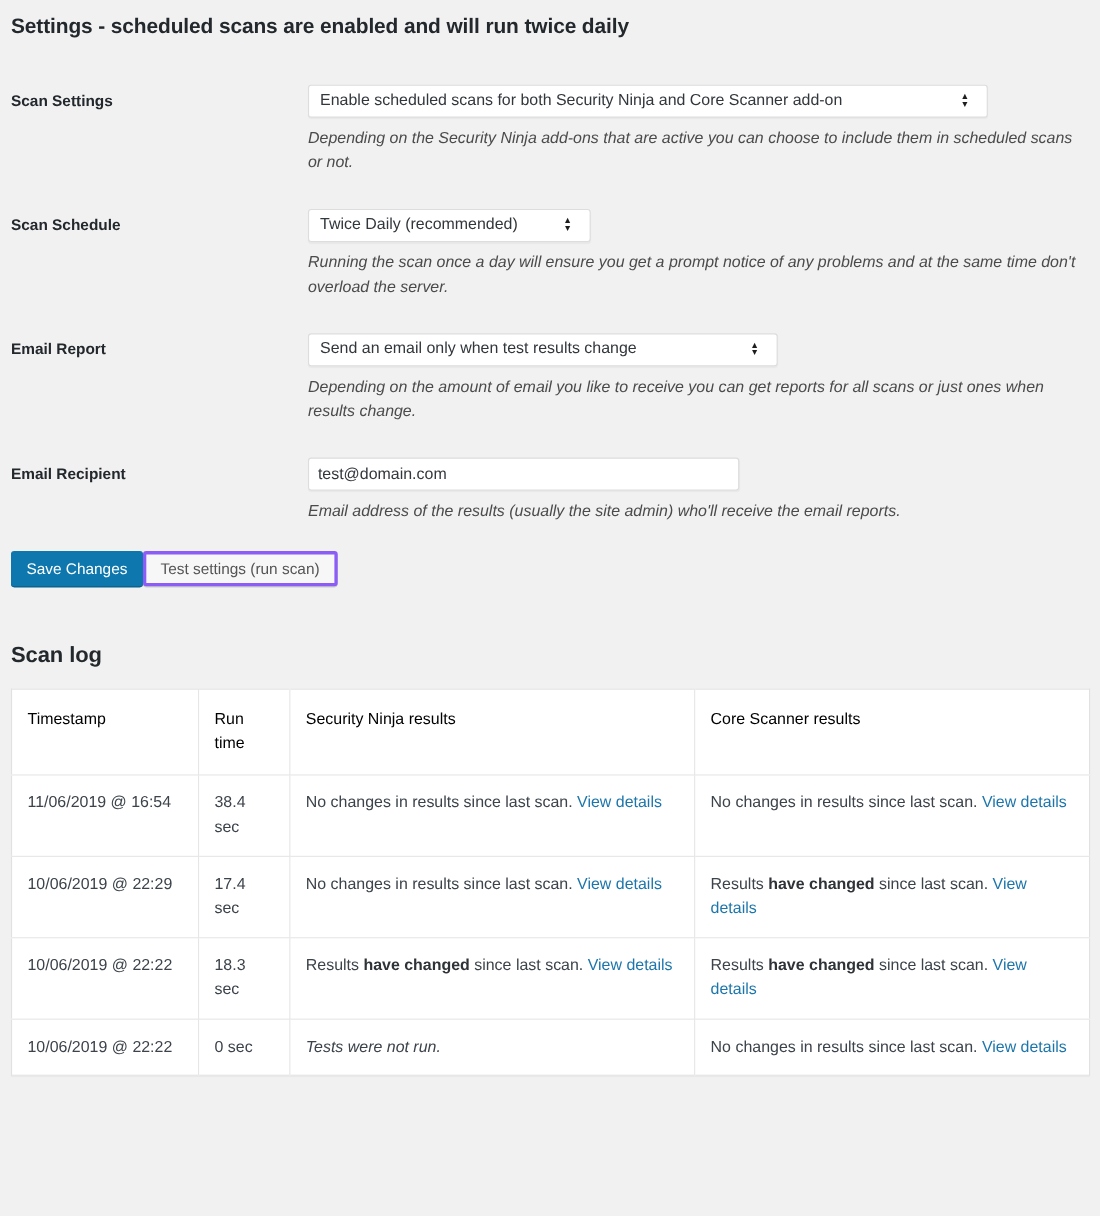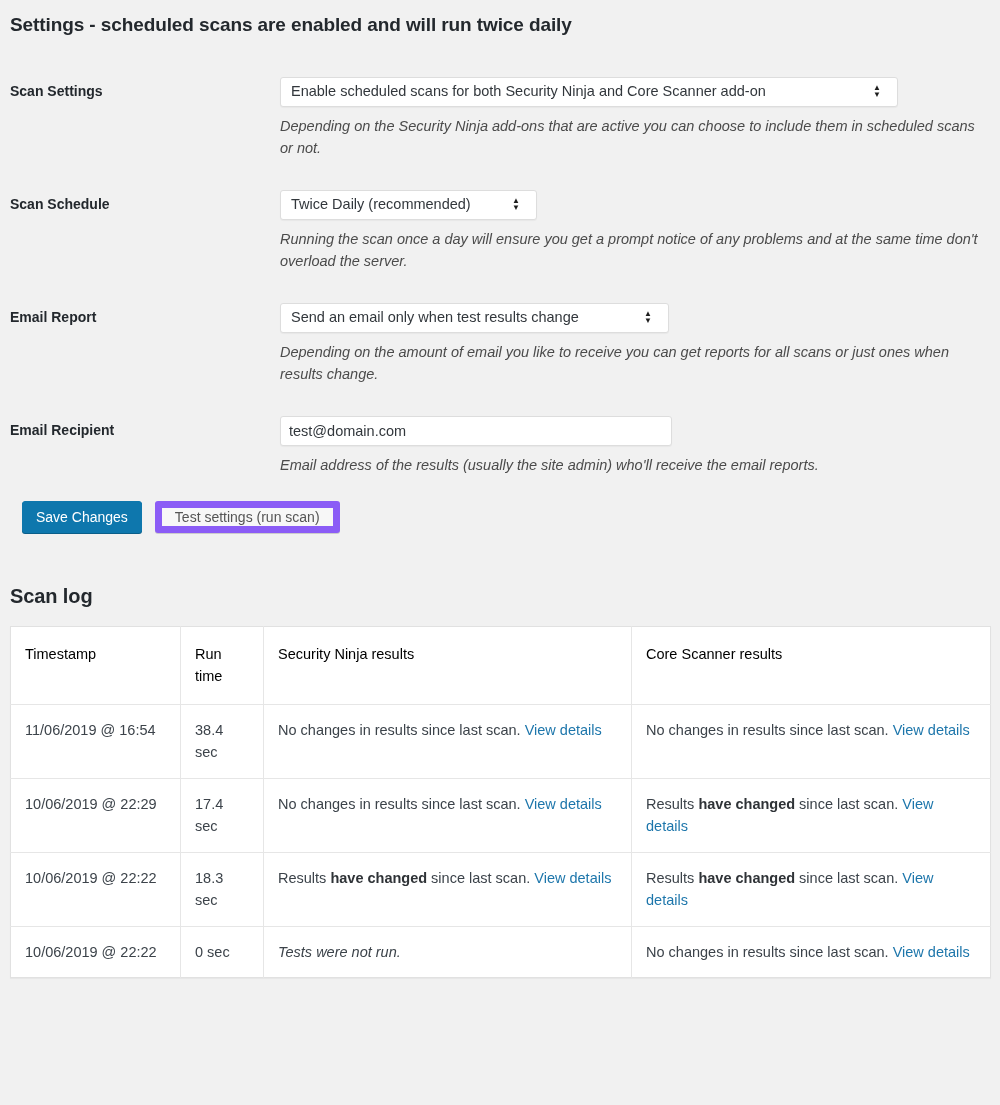--- a/index.html
+++ b/index.html
@@ -68,21 +68,21 @@
     flex-direction: column;
     line-height: 0;
     font-size: 8px;
     color: #1d1d1d;
     transform: translateY(-1px);
   }
   .sel .sel-arrows span { display: block; line-height: 7px; }
 
   .sel-scan-settings { width: 618px; }
   .sel-scan-schedule { width: 257px; }
-  .sel-email-report  { width: 389px; }
+  .sel-email-report  { width: 427px; }
 
   
   .text-input {
     width: 392px;
     height: 30px;
     background: #ffffff;
     border: 1px solid #dddddd;
     border-radius: 3px;
     padding: 0 8px;
     font-size: 14.5px;
@@ -96,42 +96,42 @@
   .description {
     font-style: italic;
     font-size: 14.5px;
     color: #4b4b4b;
     margin: 8px 0 0 0;
     line-height: 1.55;
     max-width: 700px;
   }
 
   
-  .button-row { margin: 10px 0 0 12px; padding-left: 0; display: flex; align-items: flex-end; gap: 13px; }
+  .button-row { margin: 10px 0 0 0; padding-left: 0; display: flex; align-items: flex-end; }
   .btn {
     font-family: "Liberation Sans", sans-serif;
     font-size: 14px;
     line-height: 1;
     height: 32px;
     border-radius: 3px;
     padding: 0 13px;
     cursor: pointer;
     display: inline-flex;
     align-items: center;
     white-space: nowrap;
   }
   .btn-primary {
     background: #0e77ad;
     border: 1px solid #0e77ad;
     color: #ffffff;
     box-shadow: 0 1px 0 #0a5e89;
   }
   .btn-secondary {
     background: #f7f7f7;
-    border: 7px solid #8b5cf6;
+    border: 3px solid #8b5cf6;
     color: #555555;
     box-shadow: 0 1px 0 #cccccc;
   }
 
   
   .section-title {
     font-size: 20px;
     font-weight: bold;
     color: #23282d;
     margin: 52px 0 0 0;

